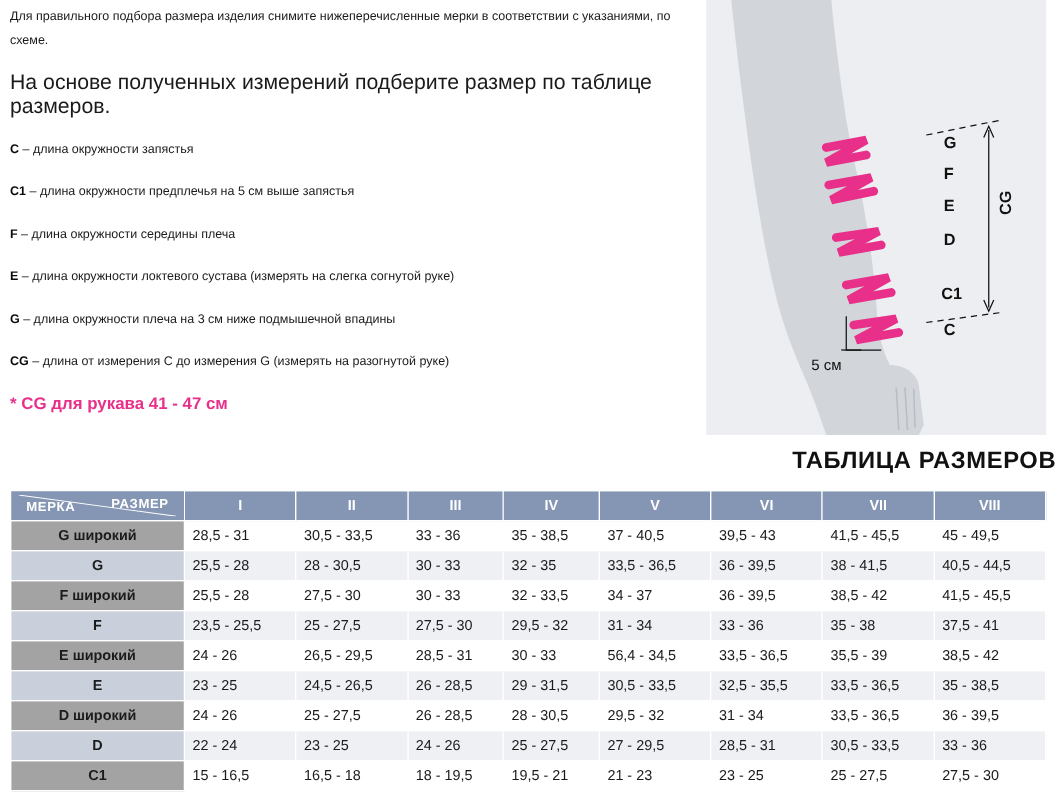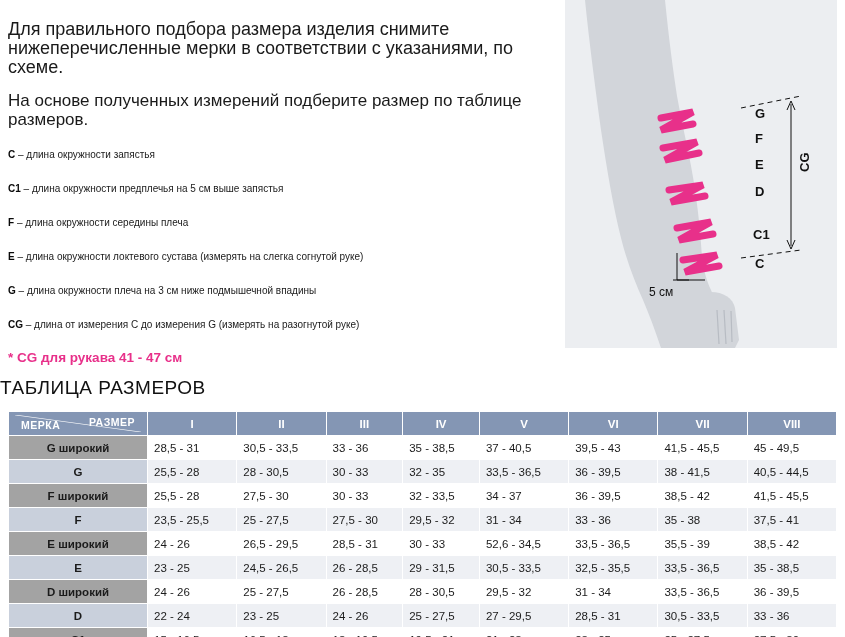--- a/index.html
+++ b/index.html
@@ -25,24 +25,24 @@
     display: flex;
     flex-direction: row;
     align-items: flex-start;
   }
   .text-col {
     width: 560px;
     padding: 4px 8px 0 8px;
     box-sizing: border-box;
   }
   .intro {
-    font-size: 18px;
+    font-size: 10px;
     line-height: 19px;
     color: #1a1a1a;
-    margin: 16px 0 14px 0;
+    margin: 0 0 14px 0;
   }
   .intro2 {
     font-size: 17px;
     line-height: 19px;
     color: #1a1a1a;
     margin: 0 0 16px 0;
   }
   .def {
     font-size: 10px;
     line-height: 19px;
@@ -72,23 +72,23 @@
     background: #eceef1;
     margin-left: 5px;
     flex: none;
   }
   .illus svg {
     display: block;
   }
 
   
   .table-title {
-    text-align: left;
+    text-align: right;
     font-size: 19px;
-    font-weight: normal;
+    font-weight: bold;
     letter-spacing: 0.5px;
     margin: 10px 0 12px 0;
     color: #111;
   }
   table.sizes {
     border-collapse: collapse;
     width: 829px;
     margin: 0 8px;
     font-size: 11.5px;
   }
@@ -315,21 +315,21 @@
         <td class="val">35 - 38</td>
         <td class="val">37,5 - 41</td>
       </tr>
 
       <tr>
         <td class="rowlabel">E широкий</td>
         <td class="val">24 - 26</td>
         <td class="val">26,5 - 29,5</td>
         <td class="val">28,5 - 31</td>
         <td class="val">30 - 33</td>
-        <td class="val">52,6 - 34,5</td>
+        <td class="val">56,4 - 34,5</td>
         <td class="val">33,5 - 36,5</td>
         <td class="val">35,5 - 39</td>
         <td class="val">38,5 - 42</td>
       </tr>
 
       <tr class="alt">
         <td class="rowlabel">E</td>
         <td class="val">23 - 25</td>
         <td class="val">24,5 - 26,5</td>
         <td class="val">26 - 28,5</td>

